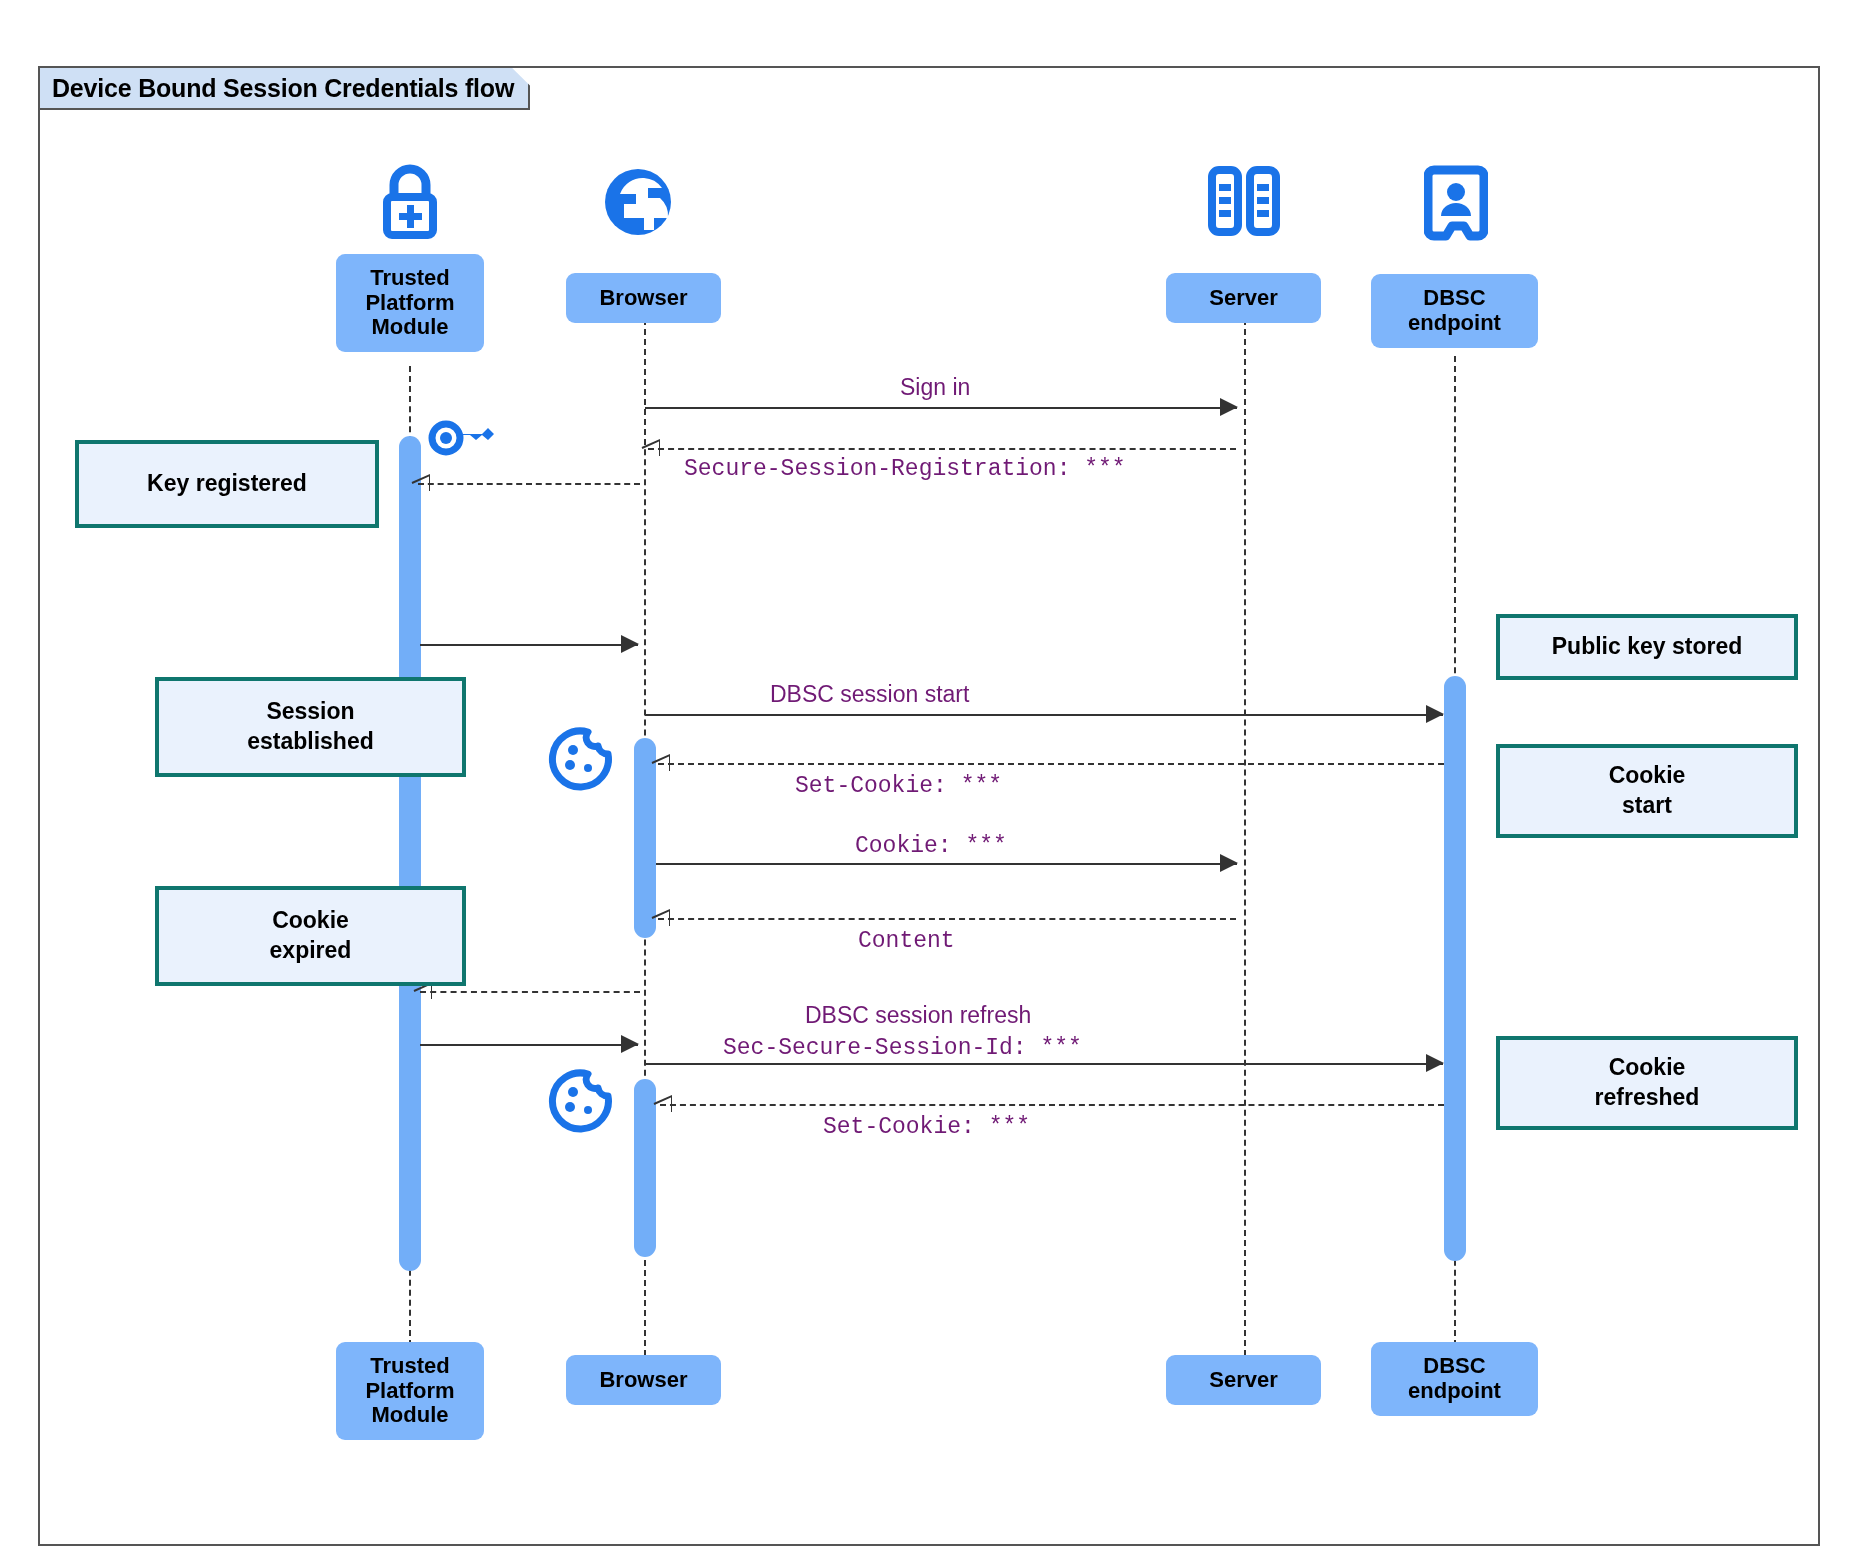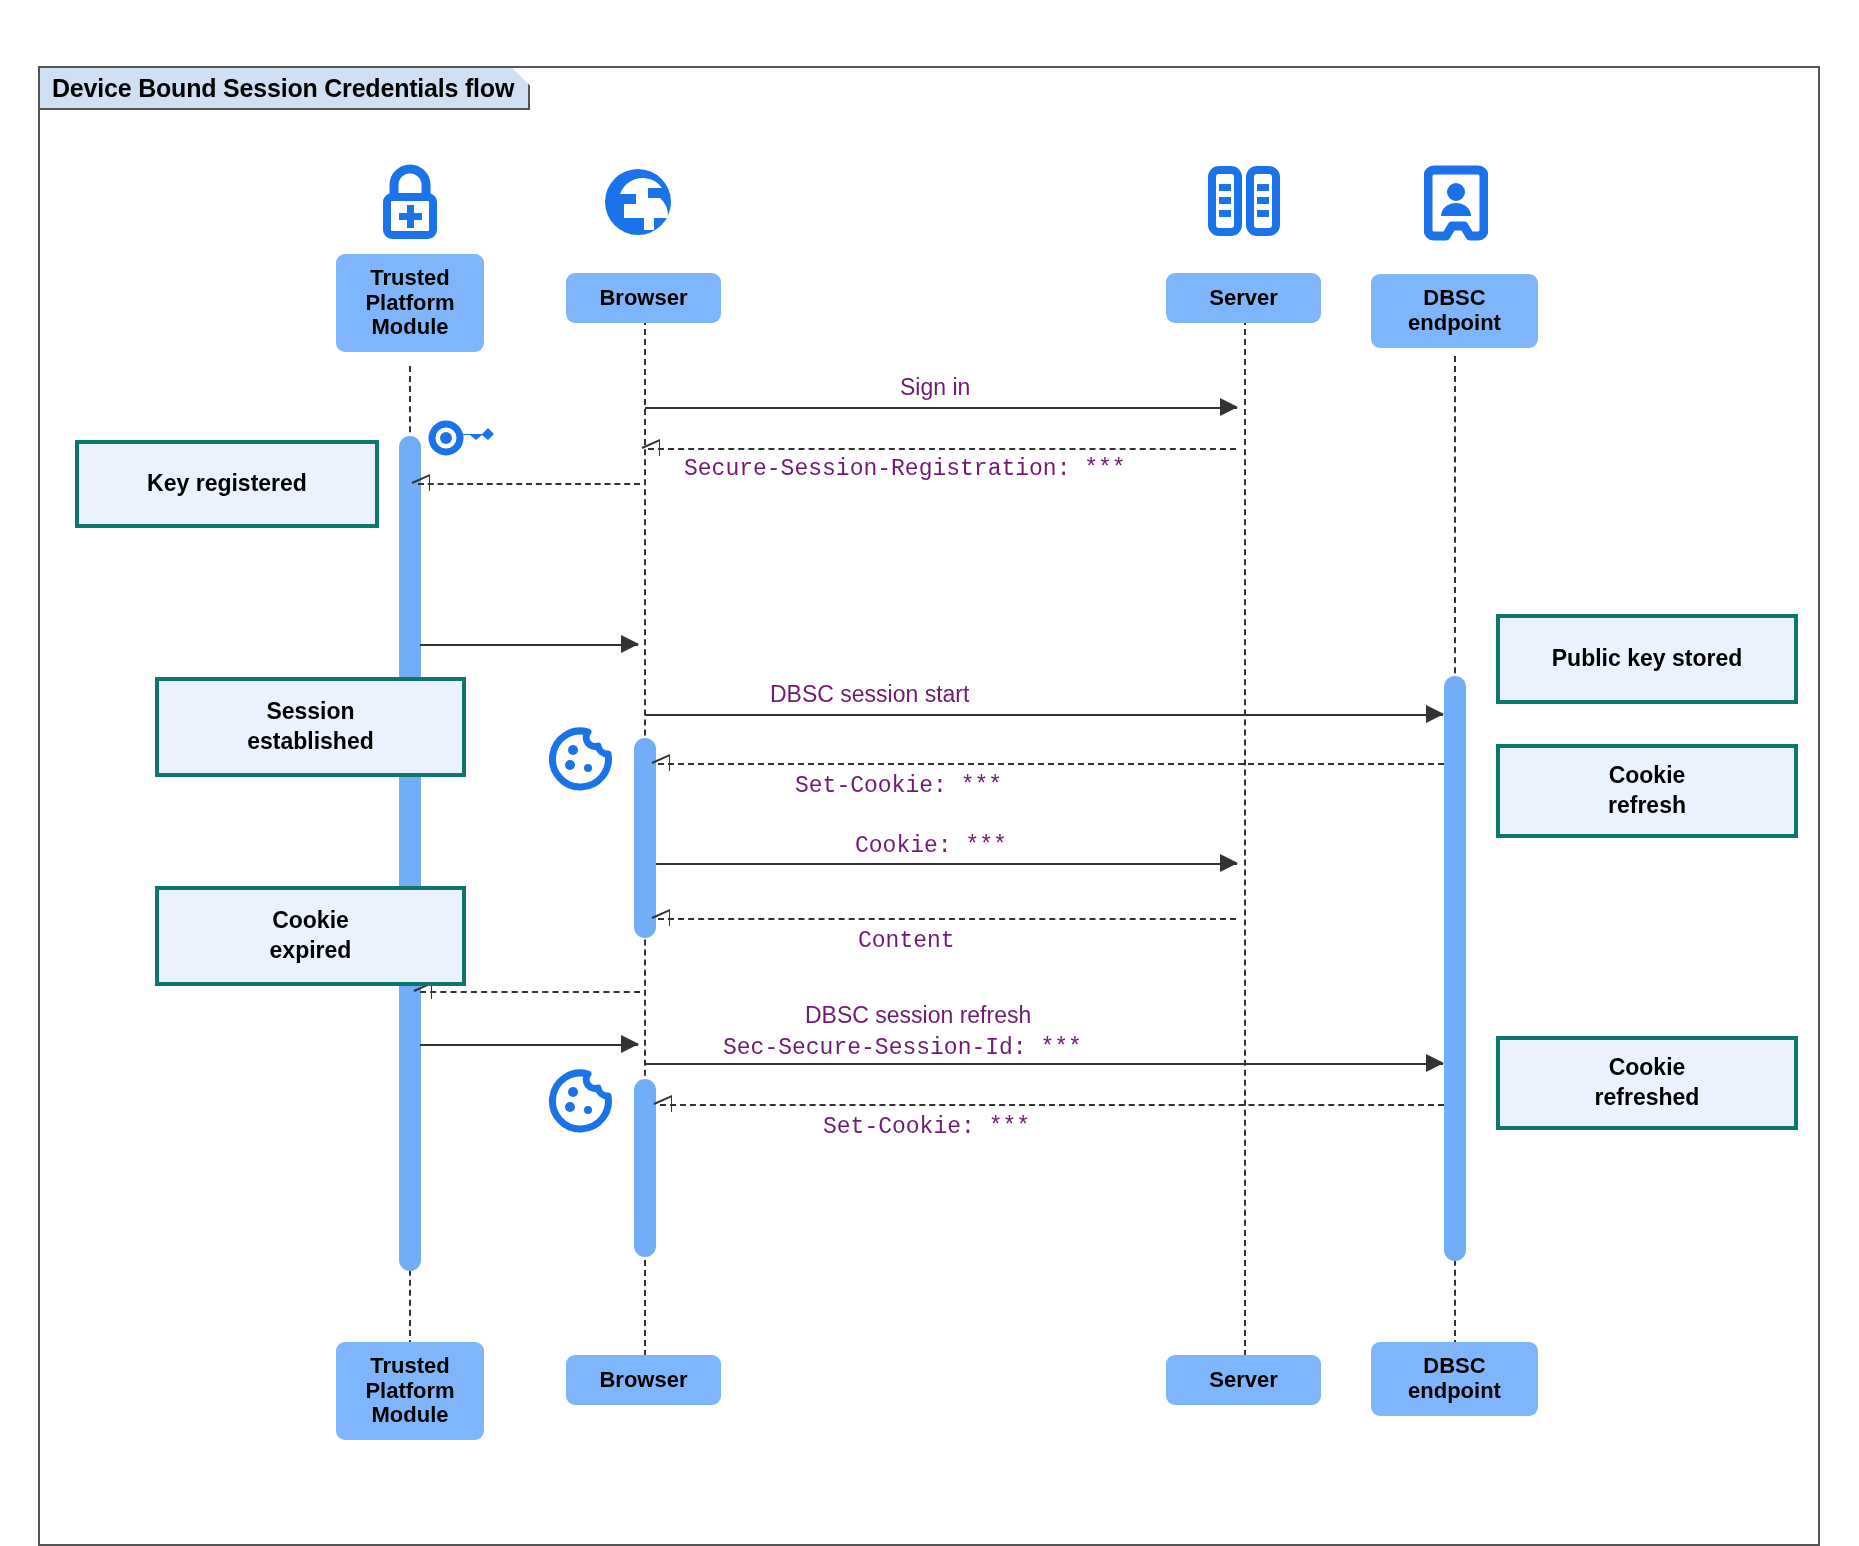--- a/index.html
+++ b/index.html
@@ -245,28 +245,28 @@
     </span>
   </div>
 
   <div class="note" style="left:155px;top:850px;width:311px;height:100px;">
     <span>
       <span>Cookie</span><br>
       <span>expired</span>
     </span>
   </div>
 
-  <div class="note" style="left:1496px;top:578px;width:302px;height:90px;">
+  <div class="note" style="left:1496px;top:578px;width:302px;height:66px;">
     <span>Public key stored</span>
   </div>
 
   <div class="note" style="left:1496px;top:708px;width:302px;height:94px;">
     <span>
       <span>Cookie</span><br>
-      <span>refresh</span>
+      <span>start</span>
     </span>
   </div>
 
   <div class="note" style="left:1496px;top:1000px;width:302px;height:94px;">
     <span>
       <span>Cookie</span><br>
       <span>refreshed</span>
     </span>
   </div>
 

